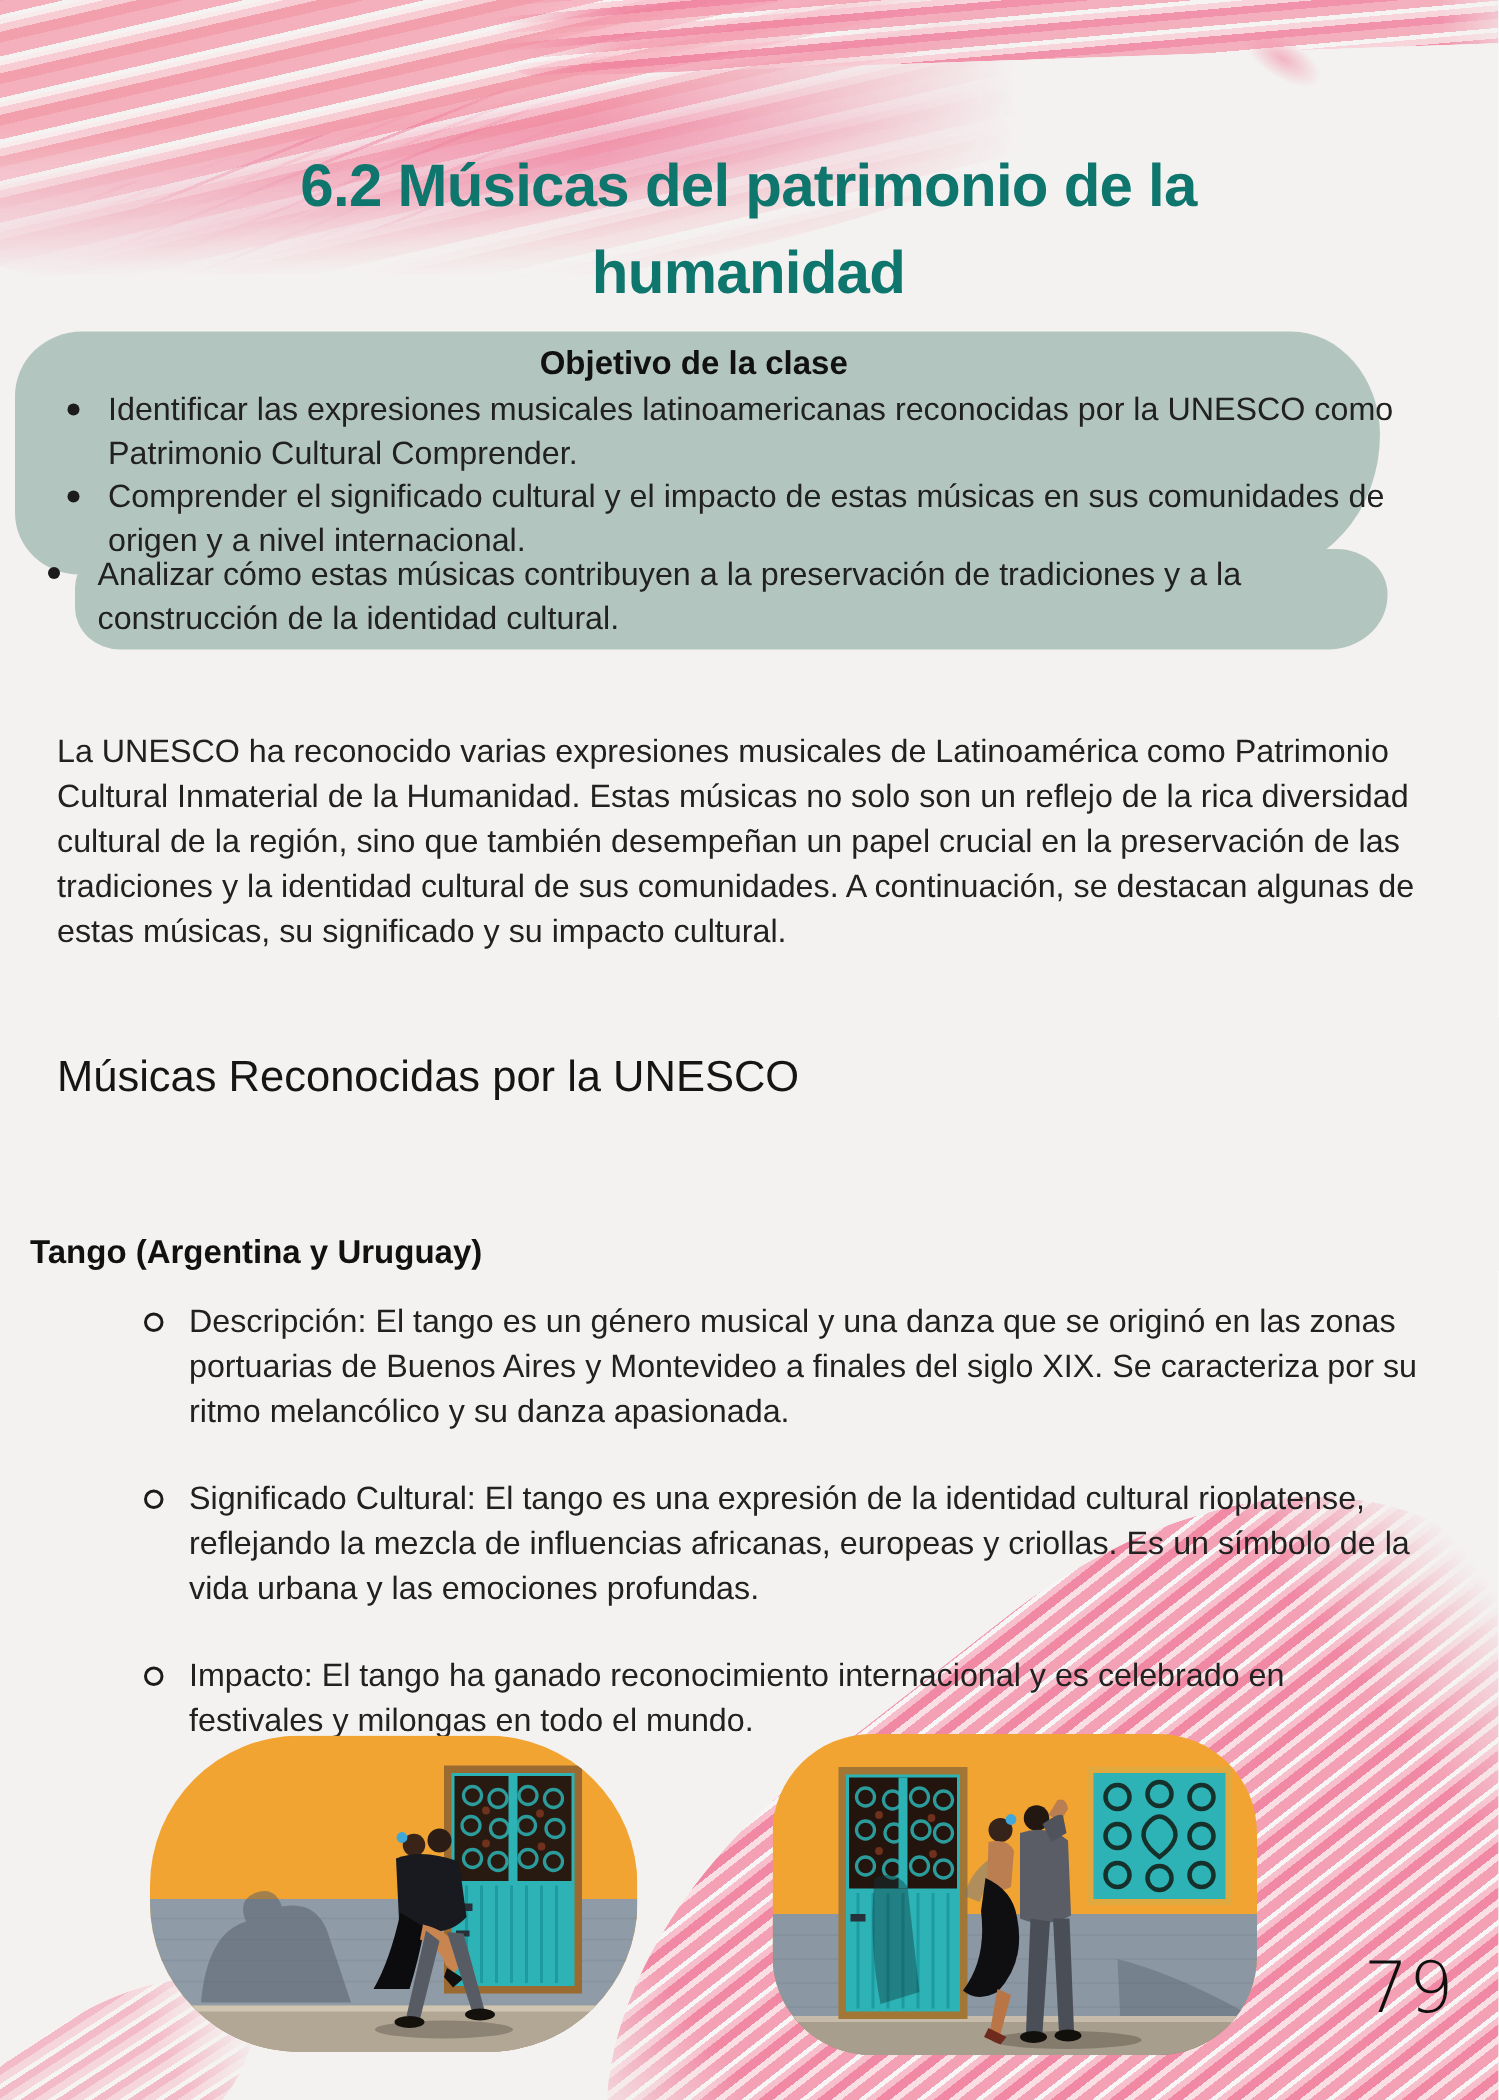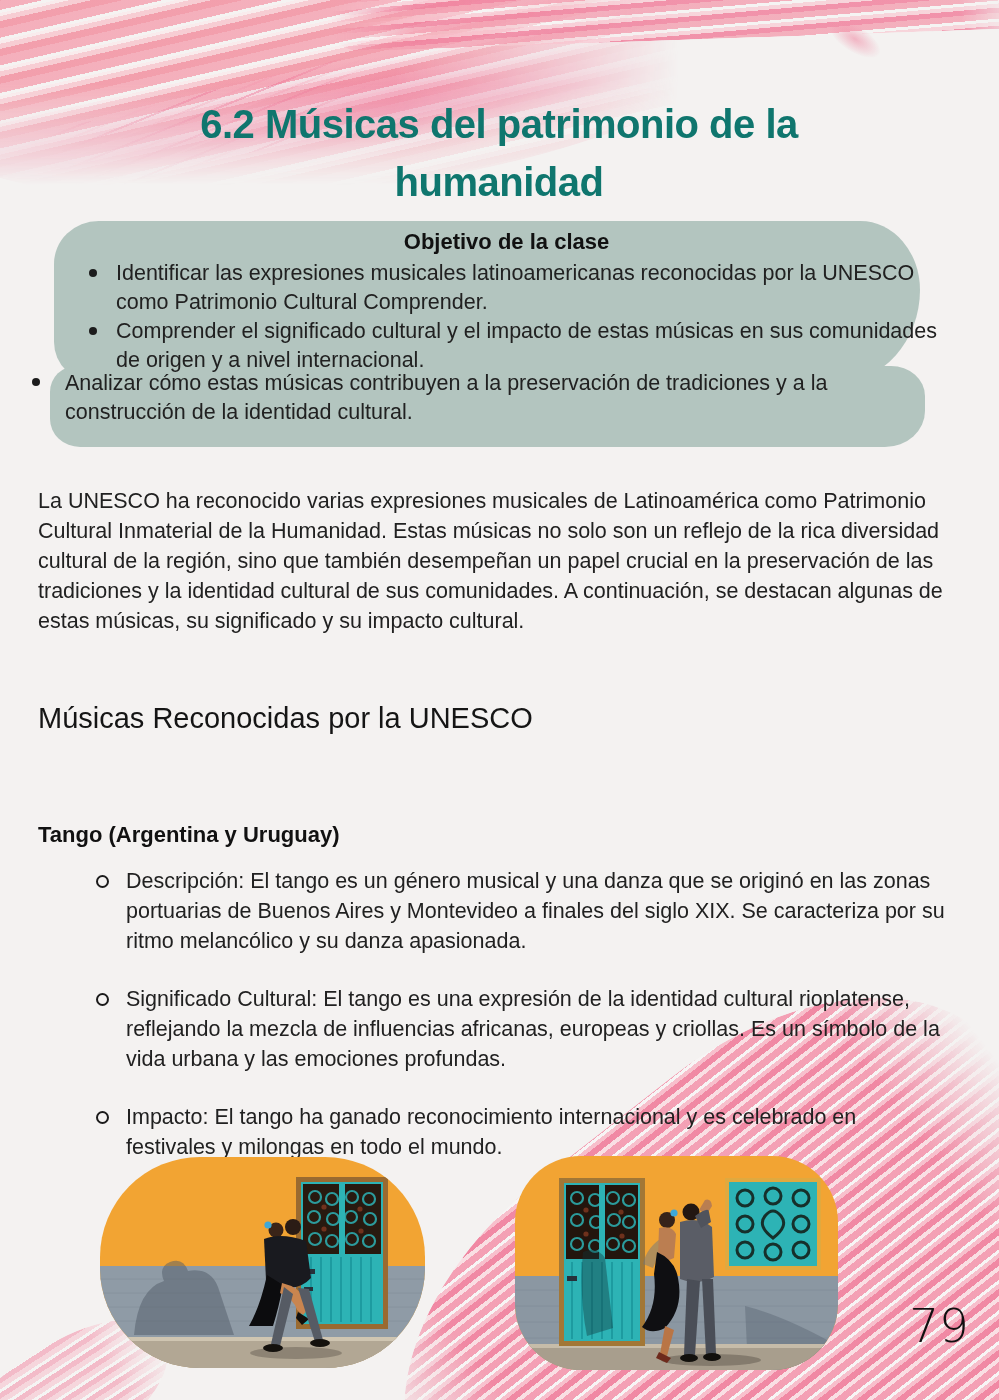--- a/index.html
+++ b/index.html
@@ -66,54 +66,54 @@
         rgba(248,185,199,.6) 8px 13px);
     -webkit-mask-image:linear-gradient(to right,transparent,#000 30% 75%,transparent);
     mask-image:linear-gradient(to right,transparent,#000 30% 75%,transparent);}
 
   
   .page-title{position:absolute;top:68px;left:119px;width:760px;text-align:center;
     font-size:40px;line-height:58px;font-weight:bold;letter-spacing:-.5px;color:#0f766e;}
 
   
   .objective-area{position:absolute;left:10px;top:221px;width:950px;}
-  .objective-main{position:relative;padding:5px 0 0;margin-left:44px;}
+  .objective-main{position:relative;padding:5px 0 0;}
   .objective-main::before{content:"";position:absolute;inset:0 40px 0 0;z-index:0;
     background:var(--sage,#b3c5bf);
     border-radius:48px 64px 90px 46px / 46px 74px 100px 44px;}
   .obj-title{position:relative;z-index:1;width:905px;text-align:center;
     font-size:22px;line-height:31px;font-weight:bold;color:#111;}
   .obj-list{position:relative;z-index:1;margin:2px 0 0;padding:0 0 8px 62px;list-style:none;}
   .obj-item{font-size:21.5px;line-height:29px;position:relative;}
   .obj-item::before{content:"";position:absolute;left:-27px;top:10px;width:8px;height:8px;
     border-radius:50%;background:#1c1c1c;}
   .objective-blob2{position:absolute;left:40px;top:145px;width:846px;
     background:var(--sage,#b3c5bf);
     border-radius:26px 34px 40px 30px / 26px 30px 36px 28px;
-    padding:3px 14px 20px 15px;font-size:21.5px;line-height:29px;}
+    padding:3px 14px 6px 15px;font-size:21.5px;line-height:29px;}
   .objective-blob2::before{content:"";position:absolute;left:-18px;top:12px;width:8px;height:8px;
     border-radius:50%;background:#1c1c1c;}
 
   
   .intro{position:absolute;left:38px;top:464px;width:915px;
     font-size:21.5px;line-height:30px;}
 
   
   .section-heading{position:absolute;left:38px;top:676px;font-size:29px;line-height:36px;
     font-weight:normal;color:#151515;}
   .section-heading .hl{position:relative;display:inline-block;}
   .hl::before{content:"";position:absolute;inset:-6px -16px -10px -10px;z-index:-1;
     background:var(--purple-highlight,#c9a3cd);transform:rotate(-1deg);
     border-radius:10px 22px 8px 26px / 14px 18px 10px 20px;}
   .hl::after{content:"";position:absolute;left:40%;bottom:-19px;width:58%;height:12px;z-index:-1;
     background:var(--purple-highlight,#c9a3cd);transform:rotate(-2.5deg);
     border-radius:8px 14px 10px 12px;opacity:.95;}
 
   
-  .tango-heading{position:absolute;left:38px;top:798px;font-size:22px;line-height:30px;
+  .tango-heading{position:absolute;left:20px;top:798px;font-size:22px;line-height:30px;
     font-weight:bold;color:#111;}
   .tango-list{position:absolute;left:84px;top:855px;width:856px;margin:11px;padding:0;list-style:none;}
   .tango-item{position:relative;padding-left:31px;margin-bottom:28px;
     font-size:21.5px;line-height:30px;}
   .tango-item::before{content:"";position:absolute;left:1px;top:9px;width:9px;height:9px;
     border:2.3px solid #1b1b1b;border-radius:50%;background:transparent;}
 
   
   .photo{position:absolute;overflow:hidden;}
   .photo svg{display:block;}

